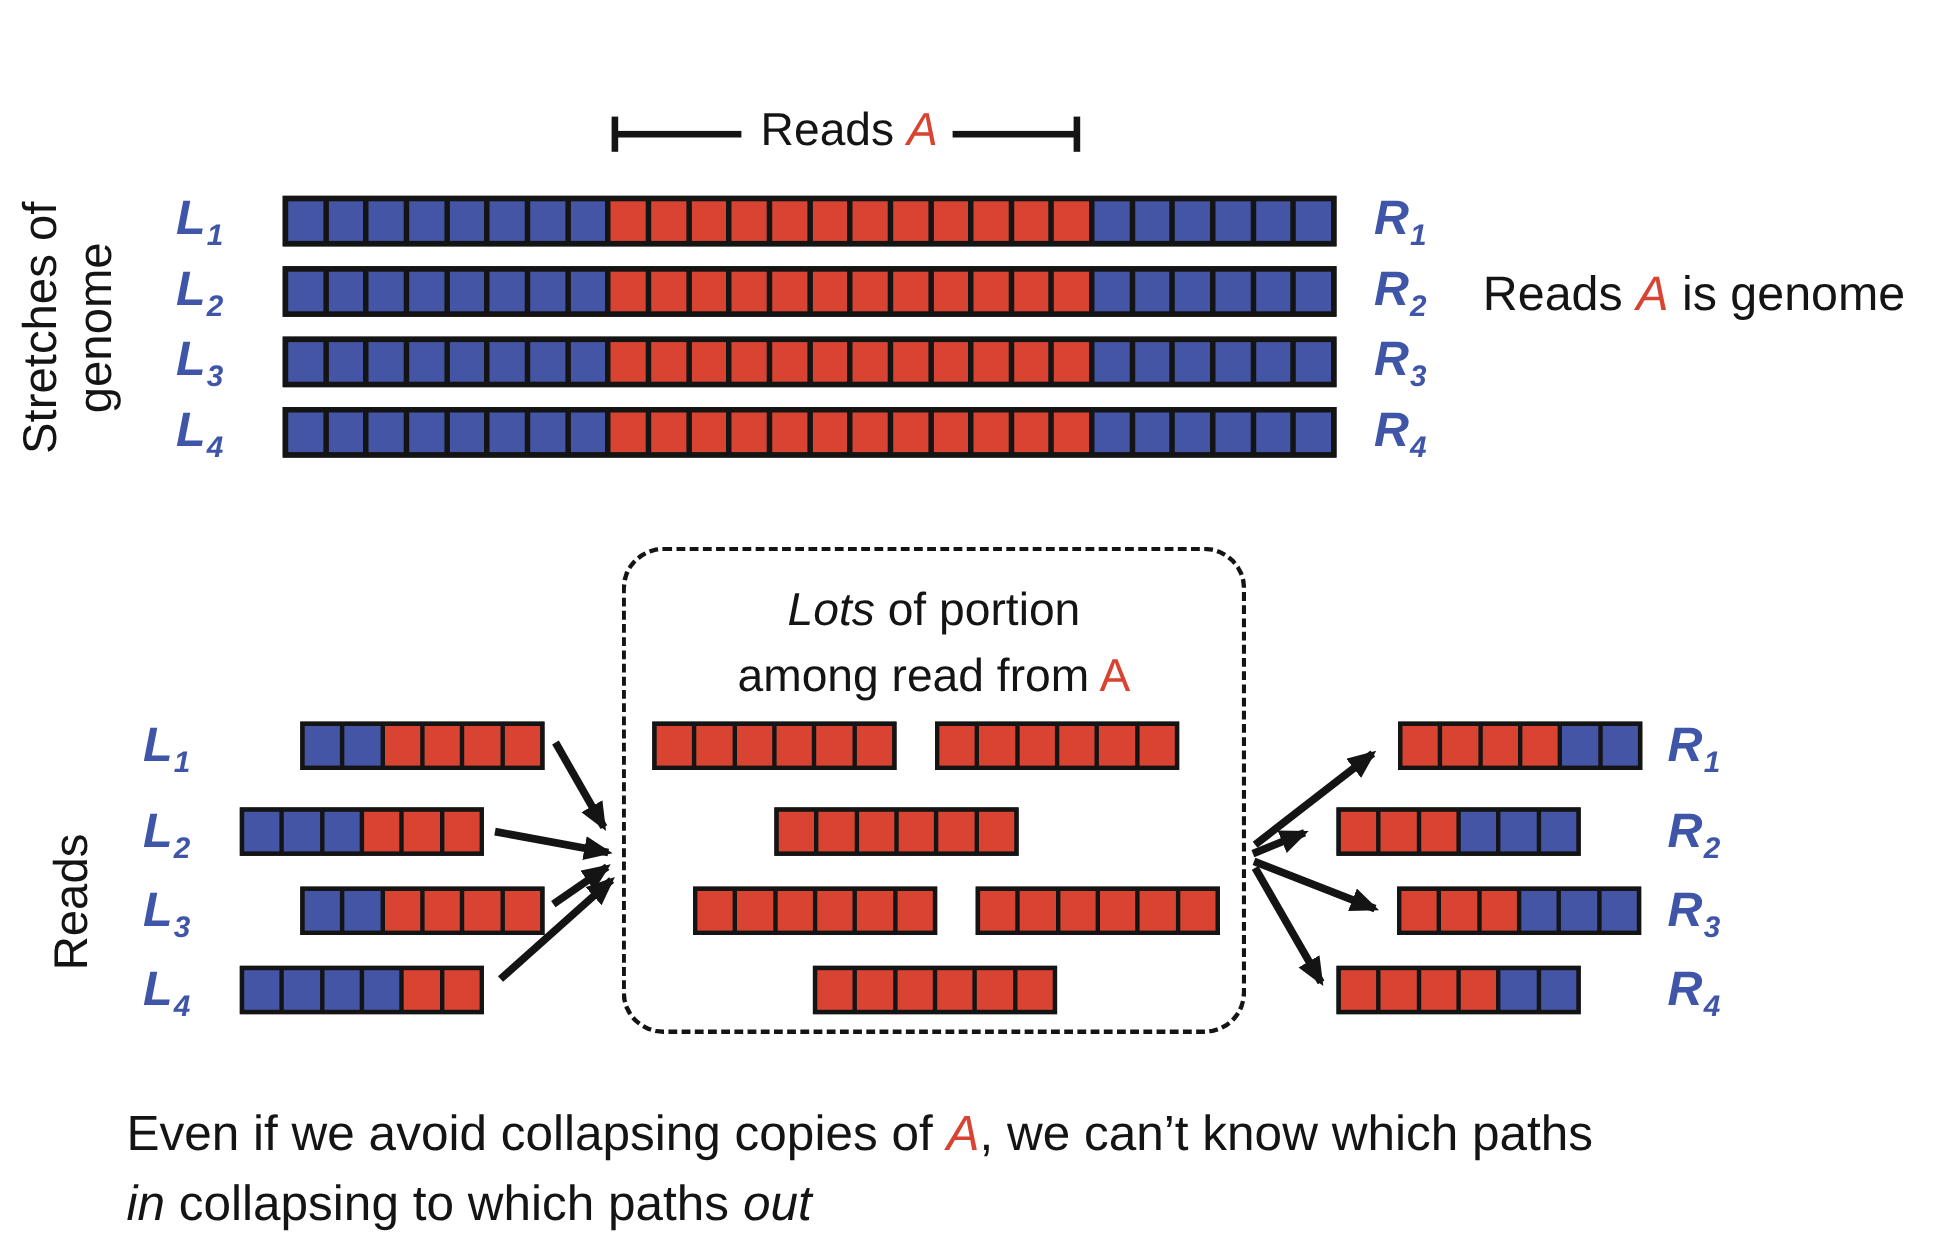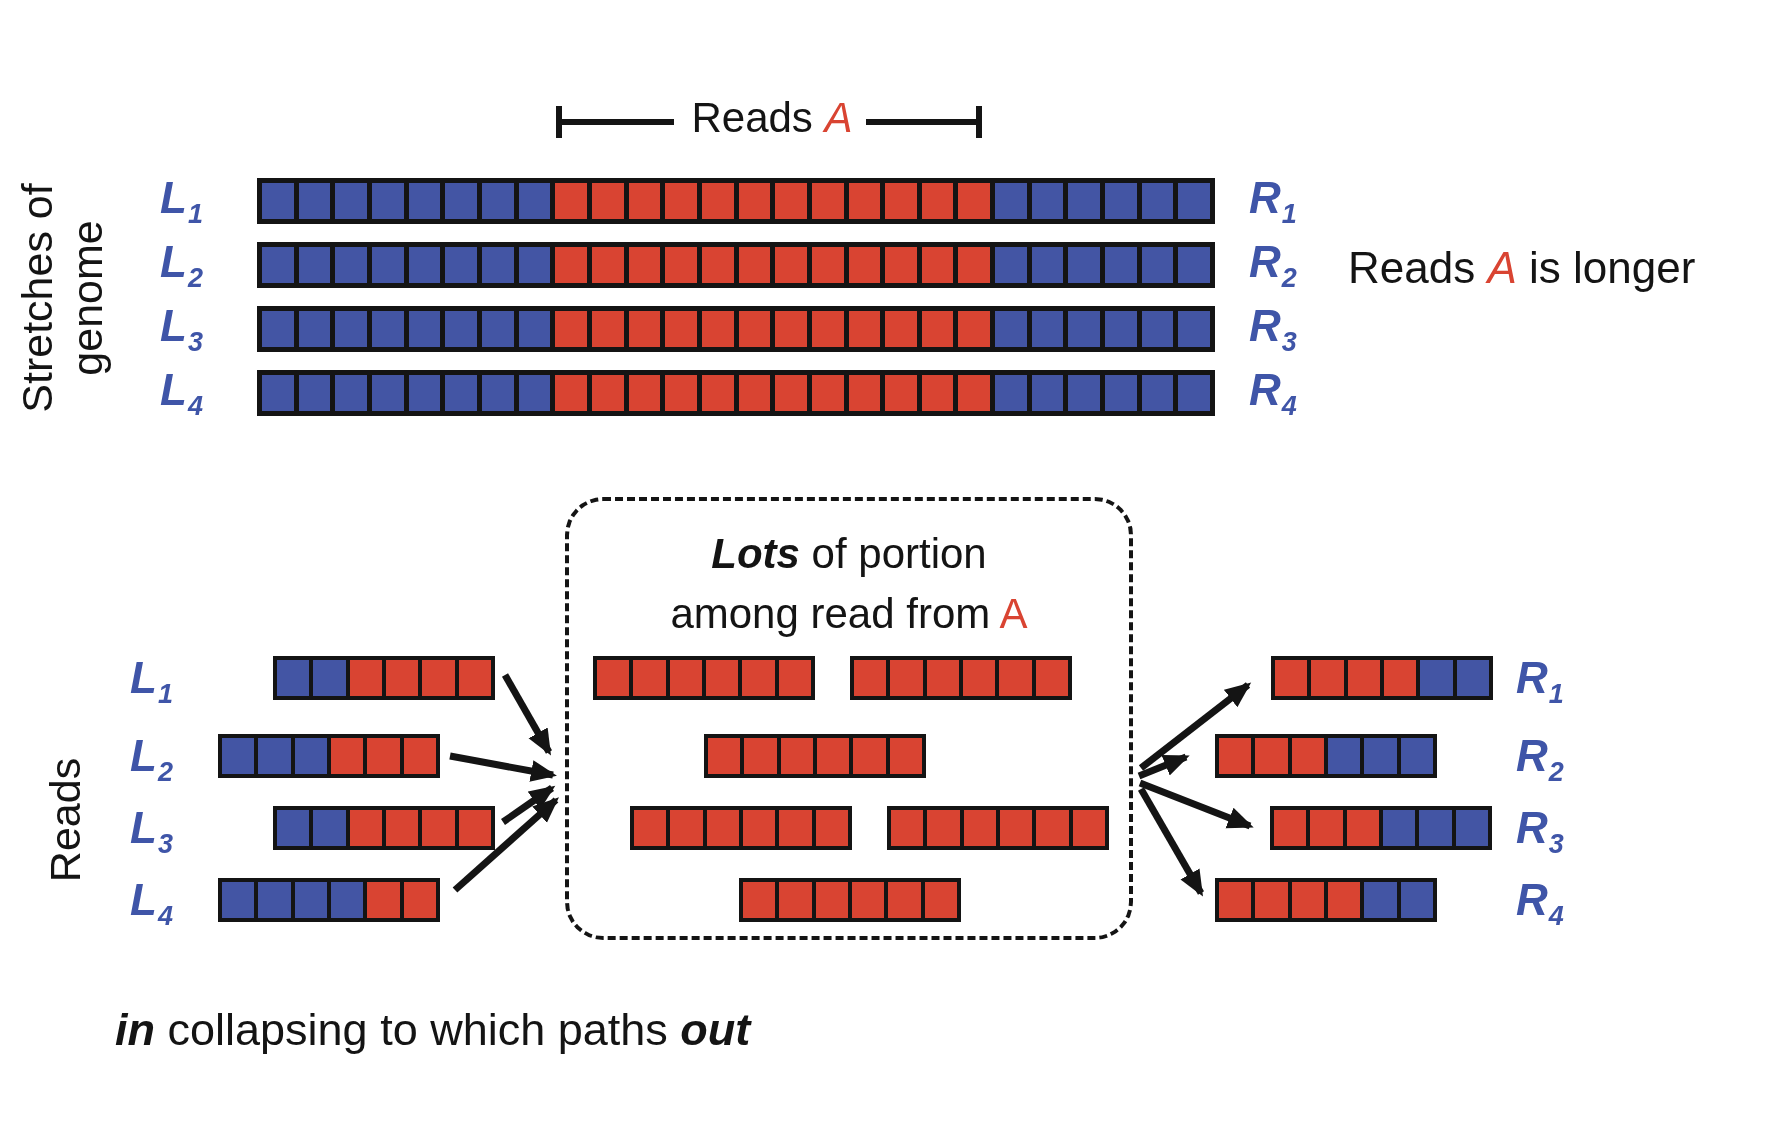--- a/index.html
+++ b/index.html
@@ -2,21 +2,21 @@
 <html><head>
 <meta charset="utf-8">
 <style>
   * { margin:0; padding:0; box-sizing:border-box; }
   :root { --ink:#141414; --red:#D94432; --blue:#4355A4; --lbl:#3F55A8; }
   body { background:#fff; font-family:"Liberation Sans", sans-serif; color:var(--ink); }
   #stage { position:relative; width:1780px; height:1128px; background:#fff; overflow:hidden; }
   .abs { position:absolute; }
   .red-italic { color:var(--red); font-style:italic; }
   .red { color:var(--red); }
-  .italic { font-style:italic;font-weight:bold; }
+  .italic { font-style:italic; }
 
   .title { left:92px; top:14px; font-size:46px; line-height:1.2; white-space:nowrap; }
 
   
   .br-line { position:absolute; top:119px; height:6px; background:var(--ink); }
   .br-tick { position:absolute; top:106px; width:6px; height:32px; background:var(--ink); }
   .br-label { left:602px; top:94px; width:340px; text-align:center; font-size:42px; white-space:nowrap; }
 
   
   .strip { display:flex; background:var(--ink); border:4px solid var(--ink); gap:4px; height:44px; }
@@ -188,21 +188,21 @@
           <div class="sq" style="background: rgb(67, 85, 164);"></div>
           <div class="sq" style="background: rgb(67, 85, 164);"></div>
           <div class="sq" style="background: rgb(67, 85, 164);"></div>
           <div class="sq" style="background: rgb(67, 85, 164);"></div>
         </div>
         <div class="lbl glab-right"><span>R</span><span class="sub">4</span></div>
       </div>
     </div>
 
   <div class="abs assume">
-    <div><span>Reads </span><span class="red-italic">A</span><span> is longer</span></div>
+    <div><span>Reads </span><span class="red-italic">A</span><span> is genome</span></div>
   </div>
 
   <div class="abs dashed-box"></div>
   <div class="abs box-title">
     <div><span class="italic">Lots</span><span> of portion</span></div>
     <div><span>among read from </span><span class="red">A</span></div>
   </div>
 
   <div class="abs" id="reads-layer" style="left:0;top:0;width:1780px;height:1128px">
       <div class="lbl abs" style="left: 130px; top: 656px;"><span>L</span><span class="sub">1</span></div>
@@ -337,16 +337,17 @@
     <line x1="450" y1="756" x2="553" y2="775" stroke="#141414" stroke-width="7" marker-end="url(#ah)"></line>
     <line x1="503" y1="822" x2="552" y2="788" stroke="#141414" stroke-width="7" marker-end="url(#ah)"></line>
     <line x1="455" y1="890" x2="556" y2="800" stroke="#141414" stroke-width="7" marker-end="url(#ah)"></line>
     <line x1="1141" y1="768" x2="1248" y2="685" stroke="#141414" stroke-width="7" marker-end="url(#ah)"></line>
     <line x1="1139" y1="776" x2="1186" y2="757" stroke="#141414" stroke-width="7" marker-end="url(#ah)"></line>
     <line x1="1140" y1="783" x2="1250" y2="826" stroke="#141414" stroke-width="7" marker-end="url(#ah)"></line>
     <line x1="1141" y1="789" x2="1201" y2="893" stroke="#141414" stroke-width="7" marker-end="url(#ah)"></line>
   </svg>
 
   <div class="abs bottom-note">
+    <div><span>Even if we avoid collapsing copies of </span><span class="red-italic">A</span><span>, we can’t know which paths</span></div>
     <div><span class="italic">in</span><span> collapsing to which paths </span><span class="italic">out</span></div>
   </div>
 
 </div>
 
 </body></html>

